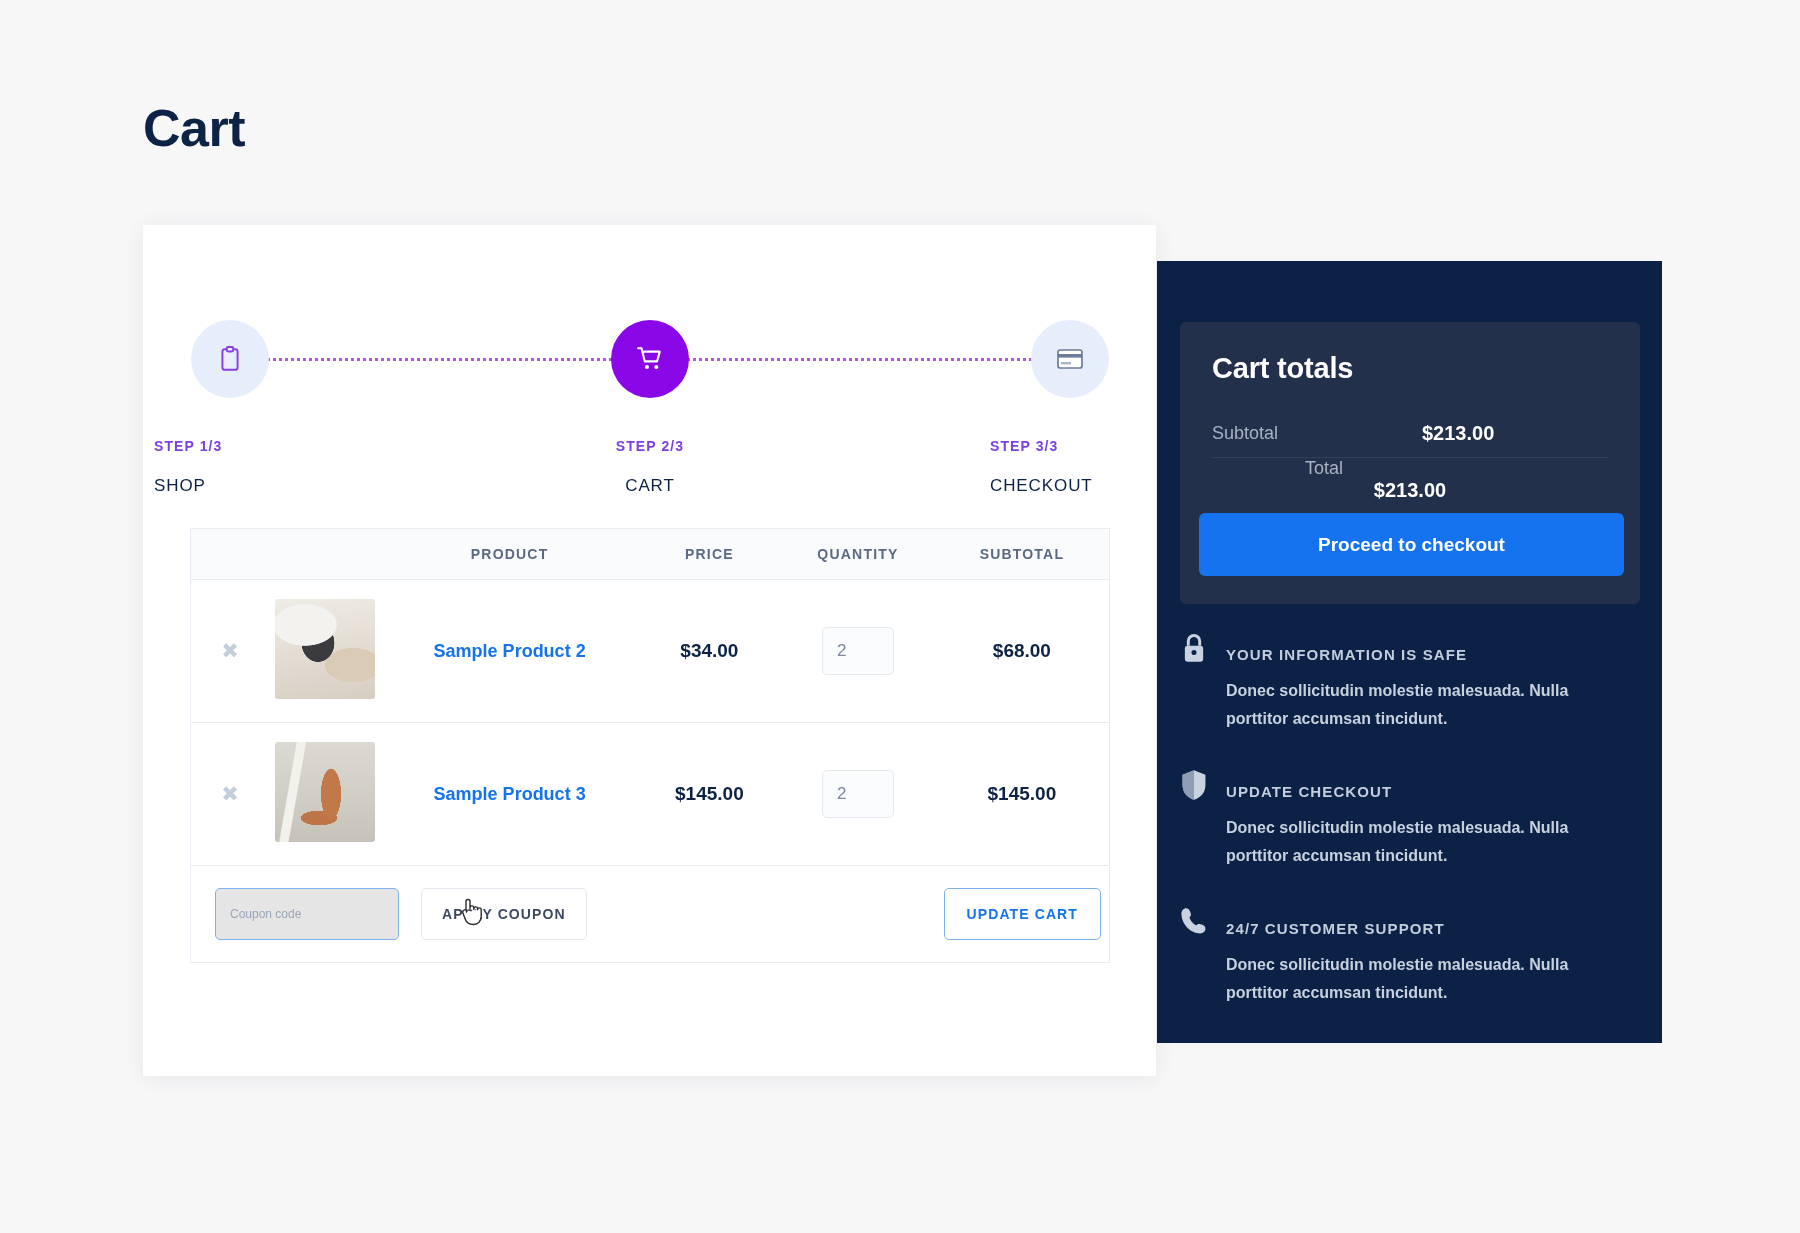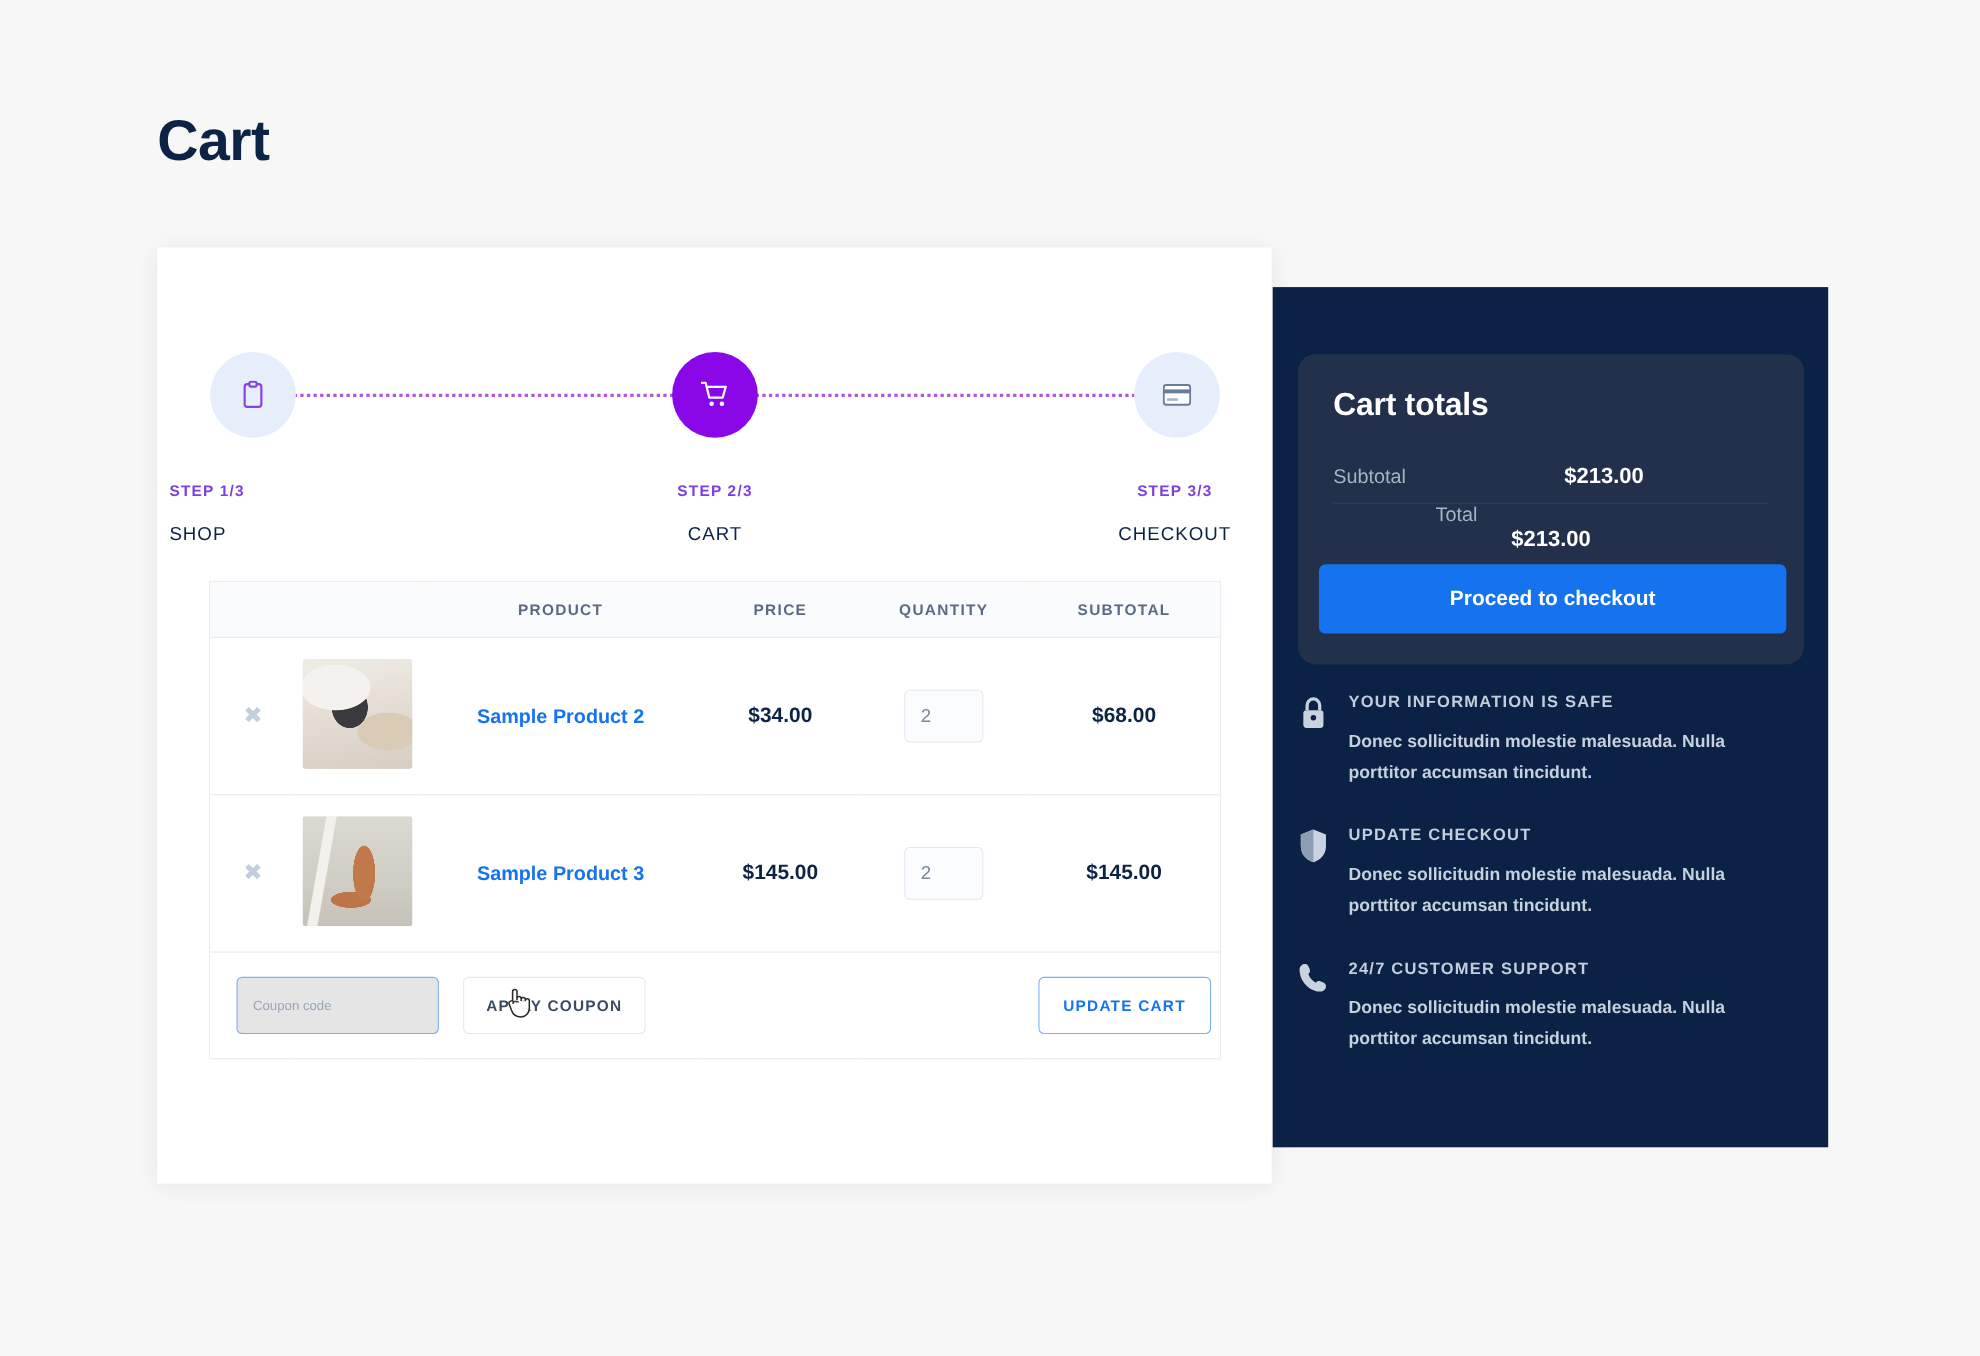--- a/index.html
+++ b/index.html
@@ -16,21 +16,21 @@
     letter-spacing:-0.5px;
   }
 
   
   .totals-panel{
     position:absolute;left:1157px;top:261px;width:505px;height:782px;
     background:#0b2146;
   }
   .totals-card{
     position:absolute;left:1180px;top:322px;width:460px;height:282px;
-    background:#22304b;border-radius:16px;
+    background:#22304b;border-radius:6px;
     box-sizing:border-box;padding:30px 32px 0 32px;
   }
   .totals-card h2{
     margin:0;font-size:29px;color:#ffffff;font-weight:bold;letter-spacing:-0.2px;
   }
   .totals-row{
     display:flex;align-items:center;justify-content:flex-start;
     height:48px;border-bottom:1px solid #33405a;
   }
   .totals-row:last-of-type{border-bottom:none;flex-direction:column;}
@@ -41,21 +41,21 @@
     position:absolute;left:1199px;top:513px;width:425px;height:63px;
     background:#1573ef;border:none;border-radius:6px;color:#fff;
     font-size:19px;font-weight:bold;font-family:"Liberation Sans",sans-serif;
     cursor:pointer;
   }
 
   
   .badges{position:absolute;left:1180px;top:630px;width:450px;}
   .badge{display:flex;margin-bottom:34px;}
   .badge-icon{width:46px;flex:0 0 46px;padding-top:2px;color:#c8d2e0;}
-  .badge-body{flex:1;}
+  .badge-body{flex:1;margin-top:16px;}
   .badge-title{
     font-size:15px;font-weight:bold;color:#c3cedd;letter-spacing:1.1px;
     margin-bottom:14px;
   }
   .badge-text{
     font-size:16px;color:#c7d1de;line-height:1.75;font-weight:bold;
     max-width:370px;
   }
 
   
@@ -81,21 +81,21 @@
   }
   .step-circle.inactive{background:#e6eefc;color:#8b3fe0;}
   .step-circle.active{background:#8a07e8;color:#ffffff;}
   .step-num{
     margin-top:40px;font-size:14px;font-weight:bold;color:#7b3fe4;letter-spacing:1.1px;
   }
   .step-name{
     margin-top:22px;font-size:17px;font-weight:normal;color:#0d2345;letter-spacing:0.9px;
   }
   .step.s1 .step-num,.step.s1 .step-name{text-align:left;padding-left:4px;}
-  .step.s3 .step-num,.step.s3 .step-name{text-align:center;padding-right:4px;}
+  .step.s3 .step-num,.step.s3 .step-name{text-align:left;padding-right:4px;}
 
   
   .cart-table{
     position:absolute;left:190px;top:528px;width:920px;
     border:1px solid #e9ecf2;border-collapse:collapse;
     background:#fff;
   }
   .cart-table thead tr{background:#fafbfc;}
   .cart-table th{
     font-size:14px;color:#5a6a82;letter-spacing:1.2px;font-weight:bold;

